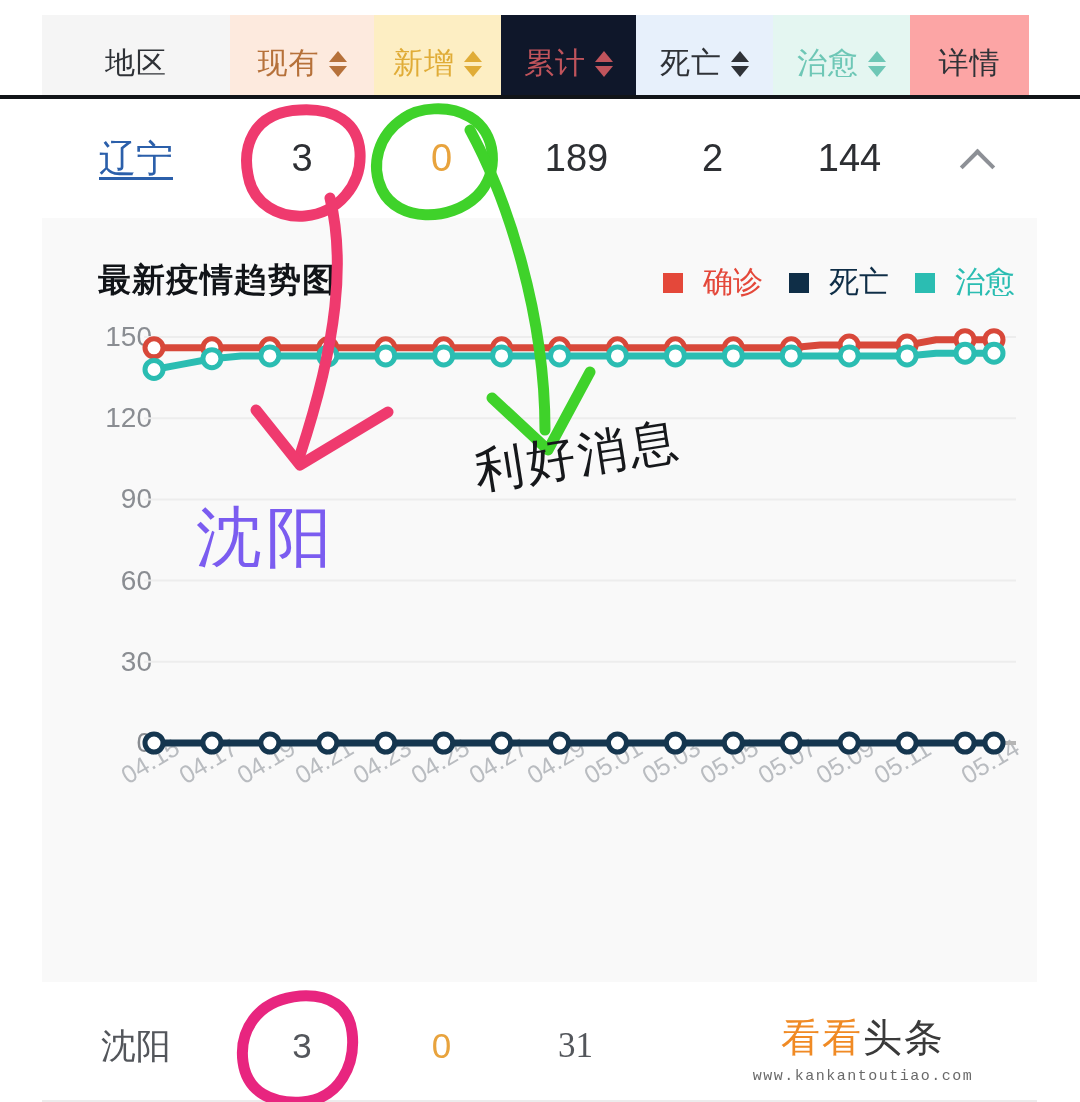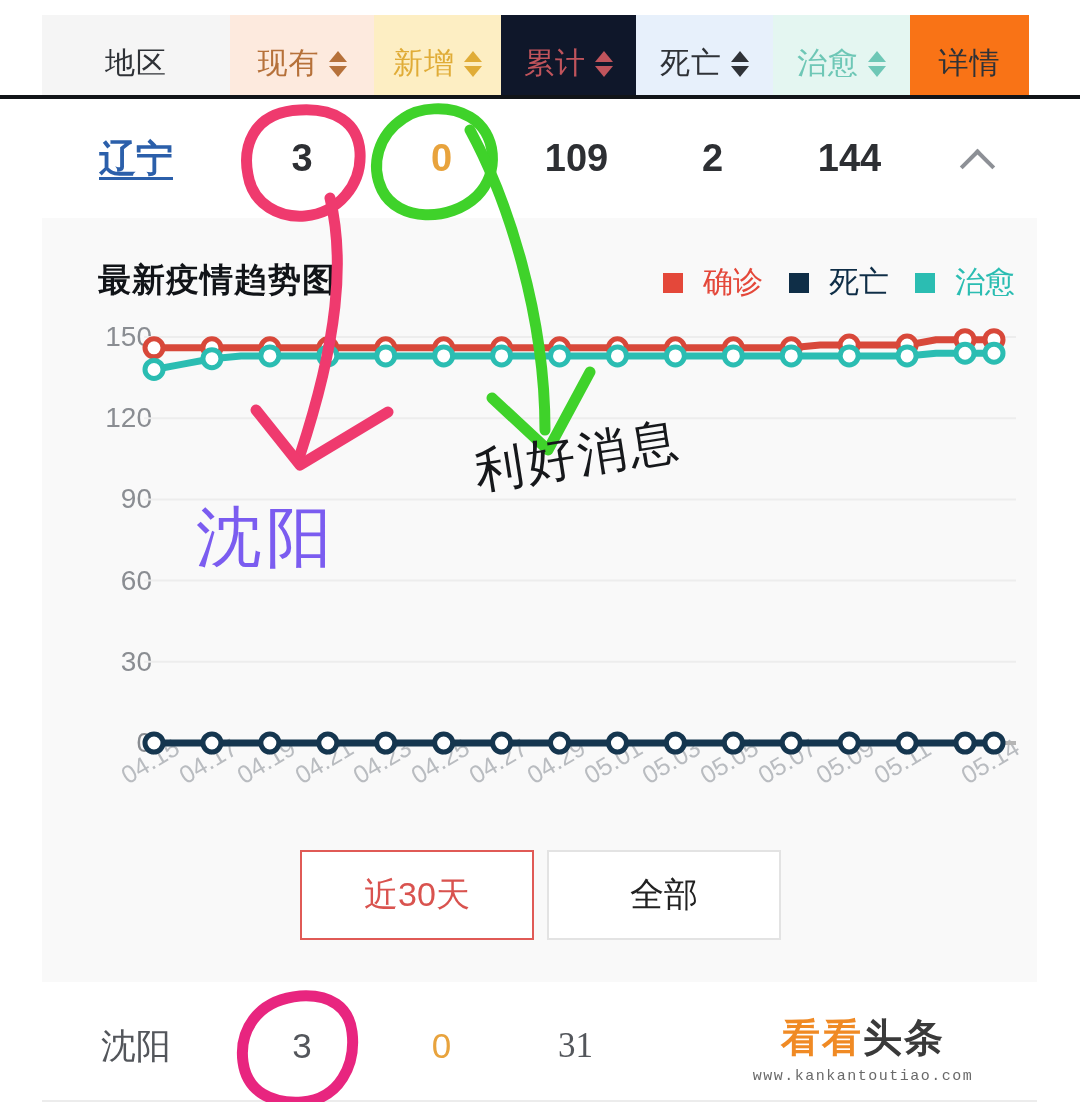--- a/index.html
+++ b/index.html
@@ -29,21 +29,20 @@
   .sorter i.dn{border-top:11px solid currentColor;}
 
   #header-underline{
     position:absolute;left:0;top:95px;width:1080px;height:4px;background:#111418;
   }
 
   
   #province-row{
     position:absolute;left:0;top:99px;width:1080px;height:119px;
     background:#ffffff;
-    font-weight:bold;
   }
   .prow-cell{
     position:absolute;top:0;height:119px;display:flex;align-items:center;justify-content:center;
     font-size:38px;color:#2d2f33;
   }
   #province-name{
     color:#2b5faa;text-decoration:underline;text-underline-offset:6px;
     font-size:37px;
   }
   .chev{
@@ -107,21 +106,21 @@
   }
   #city-row-divider{
     position:absolute;left:42px;bottom:0;width:995px;height:2px;background:#ececec;
   }
 
   
   #watermark{
     position:absolute;left:748px;top:1018px;width:230px;text-align:center;
     line-height:1;
   }
-  #wm-main{font-size:39px;font-weight:bold;letter-spacing:2px;text-align:center;}
+  #wm-main{font-size:39px;font-weight:normal;letter-spacing:2px;text-align:center;}
   #wm-main .o{color:#f08a24;}
   #wm-main .d{color:#3a3a3a;}
   #wm-url{
     font-family:"Liberation Mono","DejaVu Sans Mono",monospace;
     font-size:15px;color:#6a6a6a;letter-spacing:1.5px;margin-top:12px;
   }
 
   
   #annotations{position:absolute;left:0;top:0;width:1080px;height:1102px;pointer-events:none;}
   .anno-text{position:absolute;white-space:nowrap;}
@@ -168,33 +167,33 @@
         <i class="dn"></i>
       </span>
     </div>
     <div class="hcell" style="width: 137px; background: rgb(228, 246, 241); color: rgb(110, 199, 182);">
       <span class="lbl">治愈</span>
       <span class="sorter">
         <i class="up"></i>
         <i class="dn"></i>
       </span>
     </div>
-    <div class="hcell" style="width: 119px; background: #f97316; color: rgb(47, 50, 55);">
+    <div class="hcell" style="width: 119px; background: #fca5a5; color: rgb(47, 50, 55);">
       <span class="lbl">详情</span>
     </div>
   </div>
 <div id="header-underline"></div>
 
 <div id="province-row">
   <div class="prow-cell" id="province-name-cell" style="left: 42px; width: 188px;">
     <span id="province-name">辽宁</span>
   </div>
   <div class="prow-cell" id="prow-existing" style="left: 230px; width: 144px;">3</div>
   <div class="prow-cell" id="prow-new" style="left: 374px; width: 135px; color: rgb(232, 163, 61);">0</div>
-  <div class="prow-cell" id="prow-total" style="left: 509px; width: 135px;">109</div>
+  <div class="prow-cell" id="prow-total" style="left: 509px; width: 135px;">189</div>
   <div class="prow-cell" id="prow-deaths" style="left: 644px; width: 137px;">2</div>
   <div class="prow-cell" id="prow-cured" style="left: 781px; width: 137px;">144</div>
   <div class="prow-cell" id="prow-chev" style="left: 918px; width: 119px;">
     <span class="chev"></span>
   </div>
 </div>
 
 <div id="chart-panel">
 
   <div id="chart-title">最新疫情趋势图</div>
@@ -293,24 +292,20 @@
       <circle cx="575.448275862069" cy="137.94666666666666" r="9" fill="#ffffff" stroke="#2bbdb2" stroke-width="5"></circle>
       <circle cx="633.3793103448276" cy="137.94666666666666" r="9" fill="#ffffff" stroke="#2bbdb2" stroke-width="5"></circle>
       <circle cx="691.3103448275863" cy="137.94666666666666" r="9" fill="#ffffff" stroke="#2bbdb2" stroke-width="5"></circle>
       <circle cx="749.2413793103448" cy="137.94666666666666" r="9" fill="#ffffff" stroke="#2bbdb2" stroke-width="5"></circle>
       <circle cx="807.1724137931035" cy="137.94666666666666" r="9" fill="#ffffff" stroke="#2bbdb2" stroke-width="5"></circle>
       <circle cx="865.1034482758621" cy="137.94666666666666" r="9" fill="#ffffff" stroke="#2bbdb2" stroke-width="5"></circle>
       <circle cx="923.0344827586207" cy="135.24" r="9" fill="#ffffff" stroke="#2bbdb2" stroke-width="5"></circle>
       <circle cx="952" cy="135.24" r="9" fill="#ffffff" stroke="#2bbdb2" stroke-width="5"></circle>
     </svg>
 
-  <div id="range-buttons">
-      <div class="rbtn sel">近30天</div>
-      <div class="rbtn unsel">全部</div>
-    </div>
 </div>
 
 <div id="city-row">
   <div class="crow-cell" id="crow-name" style="left: 42px; width: 188px;">沈阳</div>
   <div class="crow-cell" id="crow-existing" style="left: 230px; width: 144px;">3</div>
   <div class="crow-cell" id="crow-new" style="left: 374px; width: 135px; color: rgb(232, 163, 61);">0</div>
   <div class="crow-cell" id="crow-total" style="left: 508px; width: 135px; font-family: Liberation Serif, serif;">31</div>
   <div id="city-row-divider"></div>
 </div>
 

